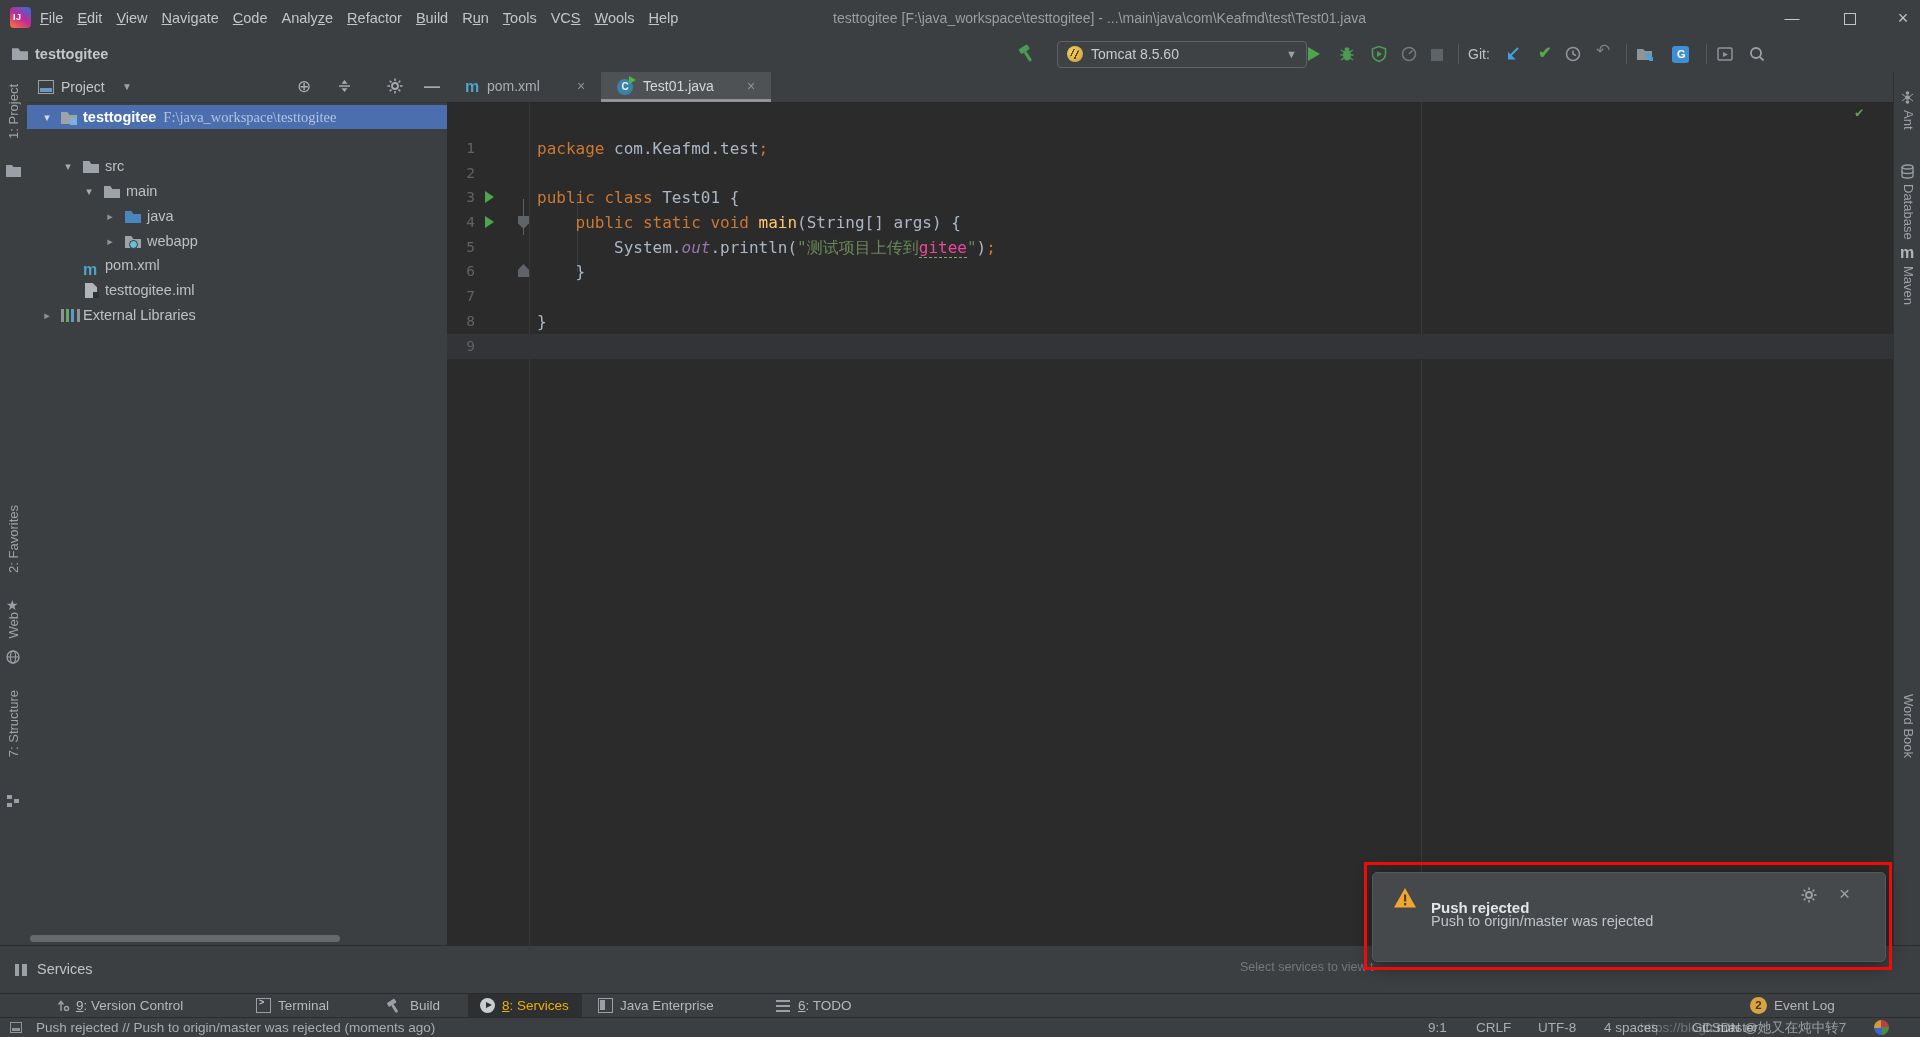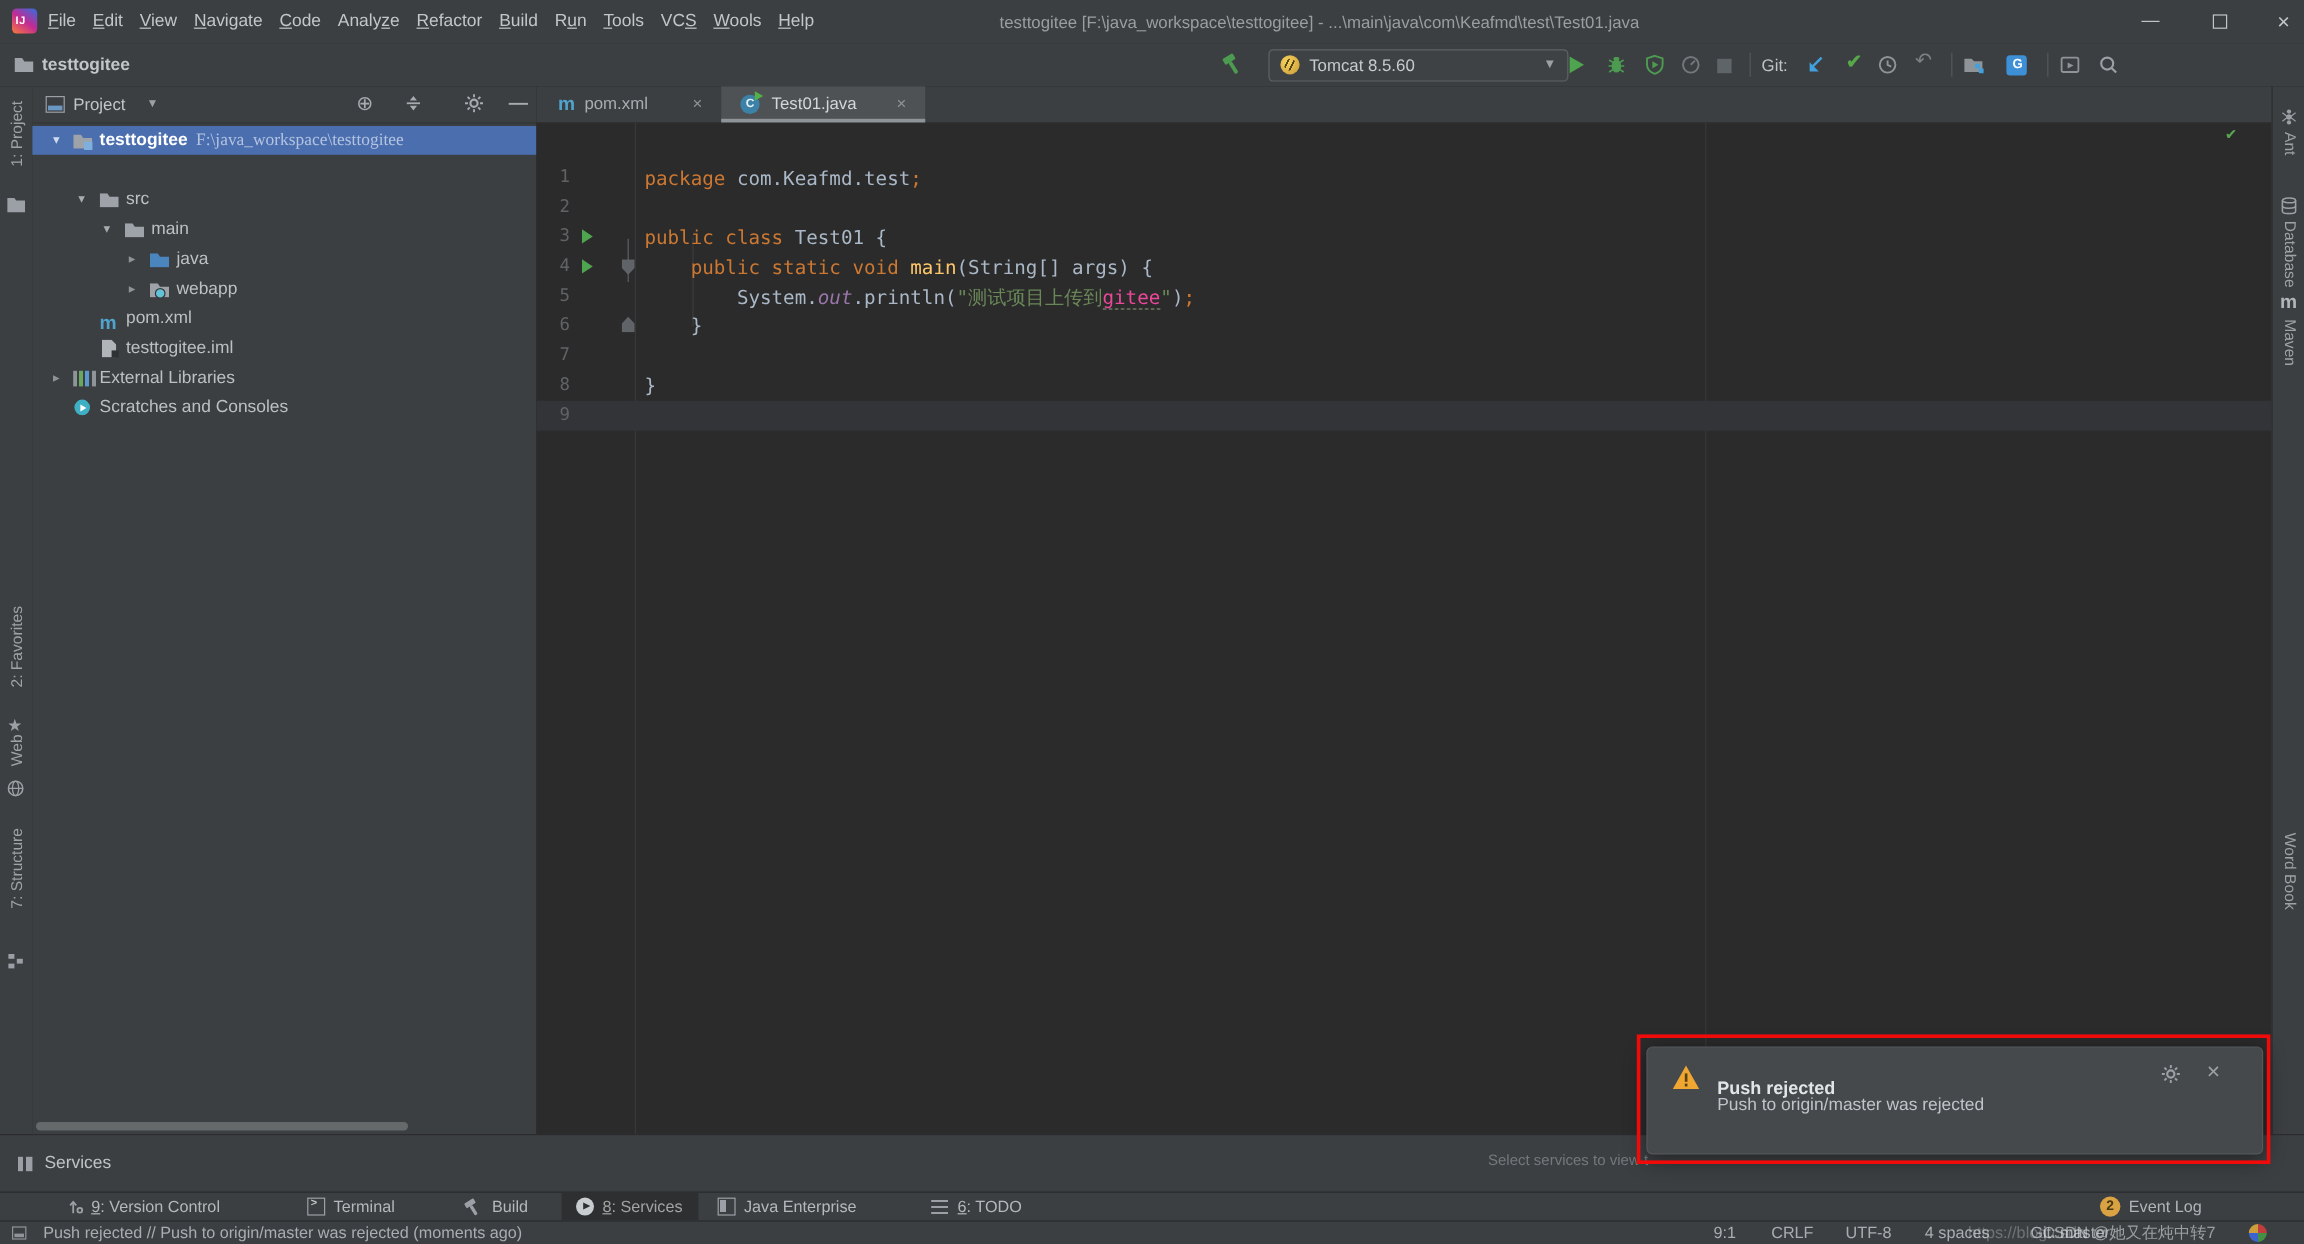--- a/index.html
+++ b/index.html
@@ -360,24 +360,20 @@
         </div>
         <div class="trow" style="top:201px">
           <span class="tarrow col" style="left:13px"></span>
           <span class="ti lib" style="left:34px"></span>
           <span style="position:absolute;left:56px">External Libraries</span>
         </div>
         <div class="trow" style="top:176px">
           <span class="ti iml" style="left:56px"></span>
           <span style="position:absolute;left:78px">testtogitee.iml</span>
         </div>
-        <div class="trow" style="top:225px">
-          <span class="ti scr" style="left:34px"></span>
-          <span style="position:absolute;left:56px">Scratches and Consoles</span>
-        </div>
       </div>
       <div class="hscroll"></div>
     </div>
 
     <div class="editor">
       <div class="tabbar">
         <div class="tab" style="left:4px;width:150px">
           <span class="tmvn" style="left:14px"></span>
           <span class="tab-label" style="left:36px">pom.xml</span>
           <span class="tab-x" style="left:126px"></span>
@@ -492,21 +488,21 @@
     <span class="bico" style="left:386px">
       <svg width="16" height="16" viewBox="0 0 16 16">
           <g fill="#9aa0a5">
             <rect x="1" y="2.5" width="9" height="4.5" rx="1" transform="rotate(-32 5.5 4.5)"></rect>
             <rect x="7" y="6" width="2.8" height="9" rx="1.2" transform="rotate(-32 8.5 10)"></rect>
           </g>
         </svg>
     </span>
     <span class="bitem" style="left:410px"><span>Build</span></span>
     <span class="bico ic-svcplay" style="left:480px"></span>
-    <span class="bitem" style="left:502px;color:#a3a3a3"><span class="u">8</span><span>: Services</span></span>
+    <span class="bitem" style="left:502px;color:#eab308"><span class="u">8</span><span>: Services</span></span>
     <span class="bico ic-grid" style="left:598px"></span>
     <span class="bitem" style="left:620px"><span>Java Enterprise</span></span>
     <span class="bico ic-todo" style="left:776px"></span>
     <span class="bitem" style="left:798px"><span class="u">6</span><span>: TODO</span></span>
     <span class="badge">2</span>
     <span class="evlog">Event Log</span>
   </div>
 
   <div class="sbar">
     <span class="sbar-ic"></span>

